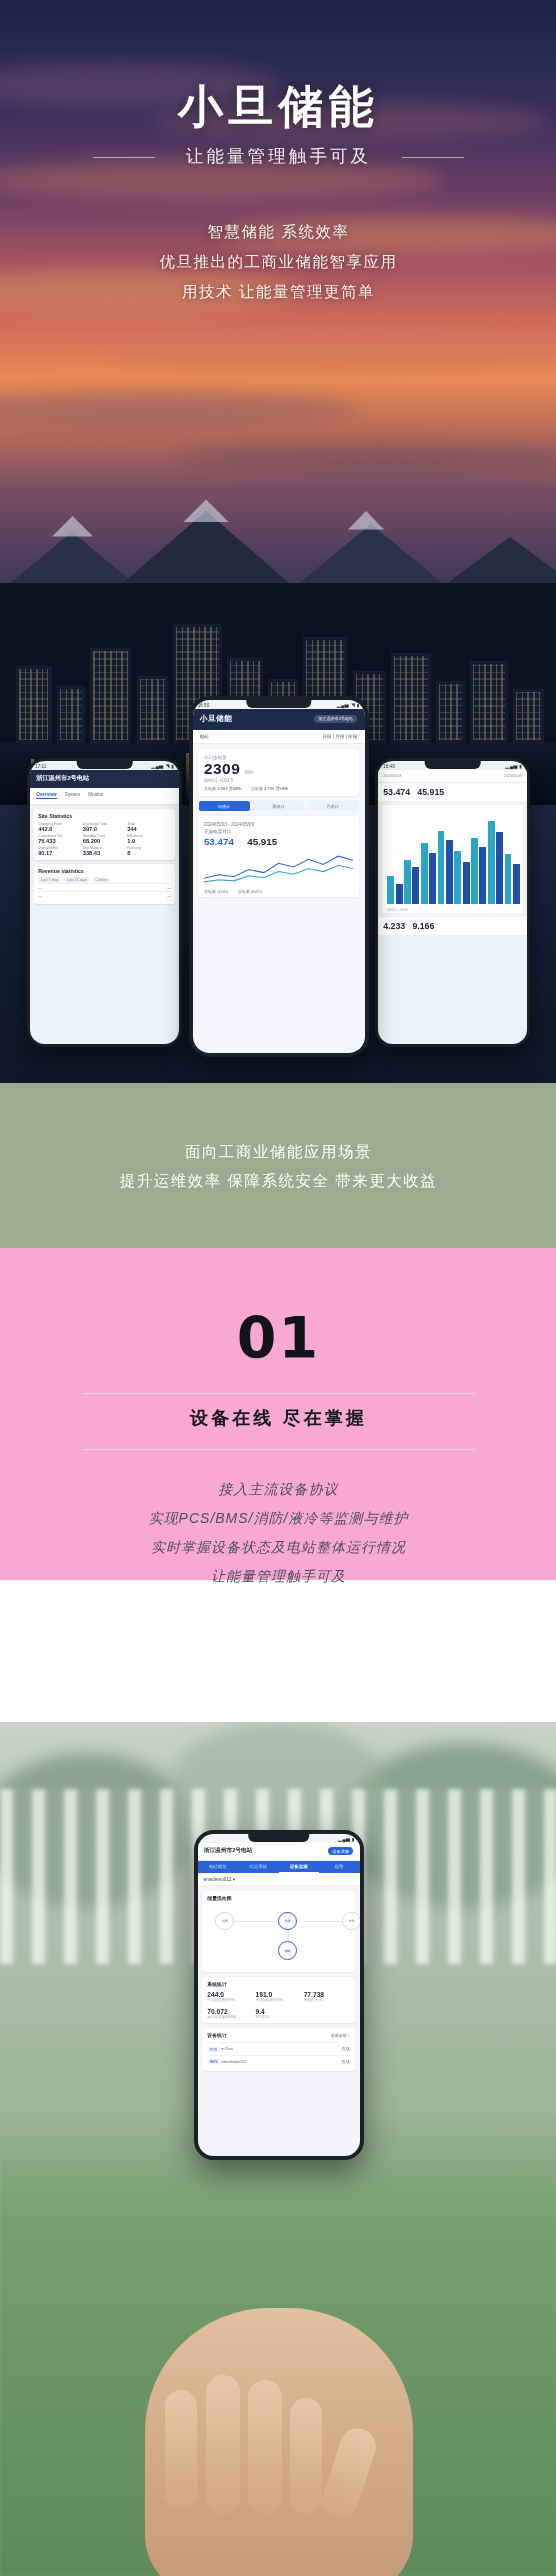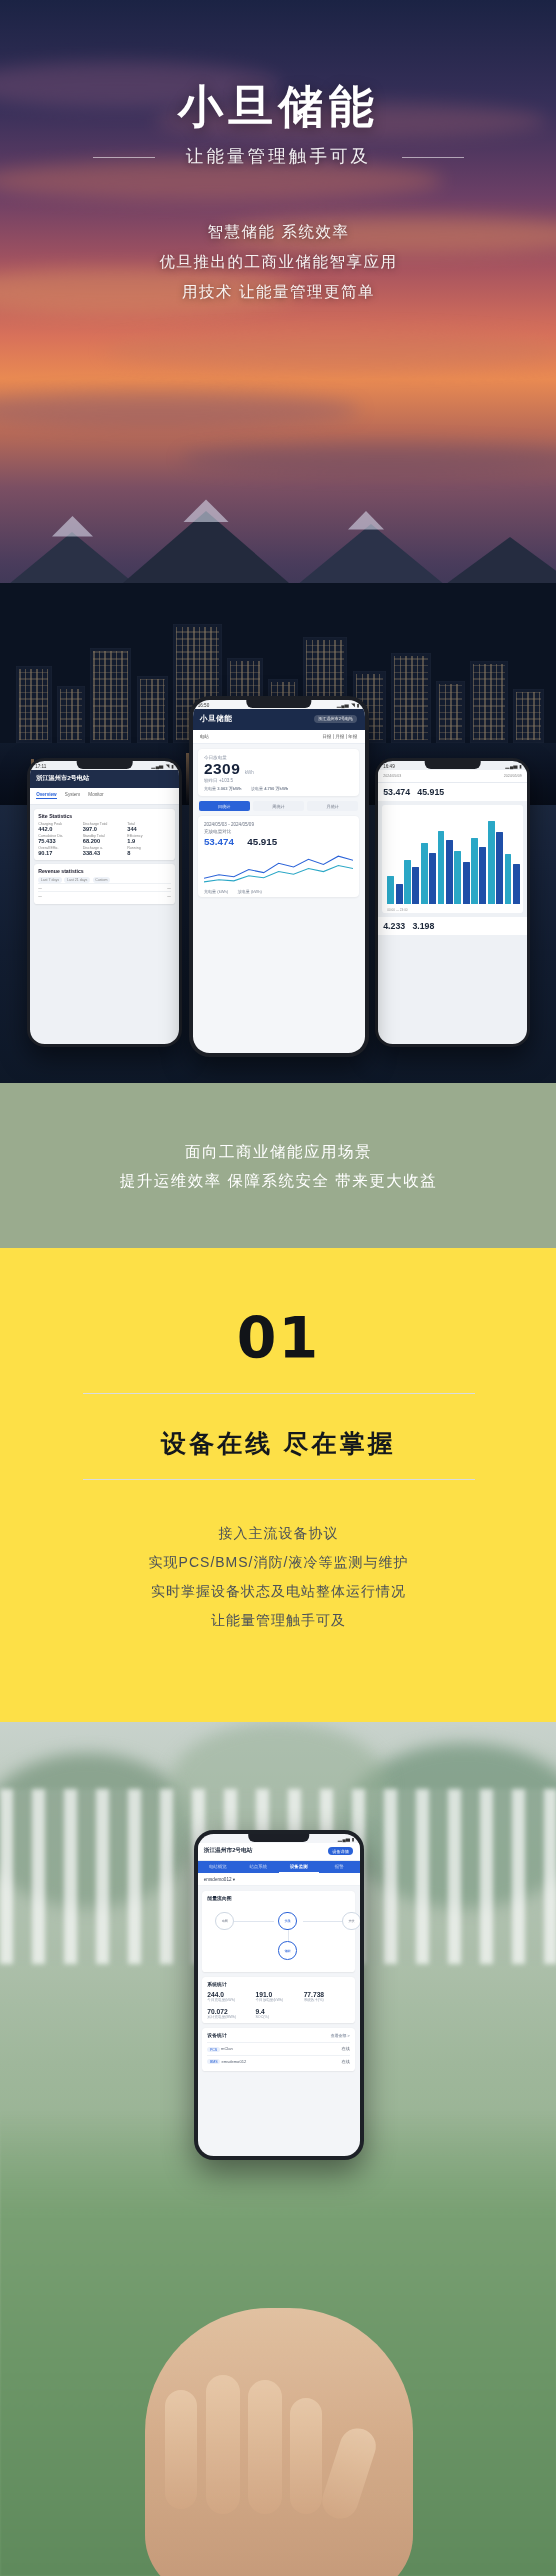--- a/index.html
+++ b/index.html
@@ -305,50 +305,51 @@
     color: #ffffff;
     font-size: 15.5px;
     line-height: 29px;
     letter-spacing: 1.5px;
   }
 
   
   .sec01 {
     position: absolute;
     left: 0; top: 1248px;
-    width: 557px; height: 474px;
-    background: #fde047;
+    width: 557px; height: 332px;
+    background: #f9a8d4;
     text-align: center;
   }
   .num-big {
     margin-top: 57px;
     font-size: 57px;
     font-weight: bold;
     color: #111418;
     letter-spacing: 2.1px;
     font-family: "DejaVu Sans", sans-serif;
   }
   .rule {
     width: 392px; height: 0.5px; background: #d8dce1;
     margin: 21.7px auto 0;
   }
   .sec-title {
-    margin-top: 34px;
-    font-size: 25px;
+    margin-top: 13px;
+    font-size: 18px;
     font-weight: bold;
     color: #14181d;
     letter-spacing: 3.1px;
   }
   .rule2 { width: 392px; height: 0.5px; background: #d8dce1; margin: 18.6px auto 0; }
   .bullets {
-    margin-top: 40px;
+    margin-top: 26px;
     font-size: 14px;
     line-height: 29px;
     color: #4a5059;
     letter-spacing: 1px;
+    font-style: italic;
   }
 
   
   .hand-sec {
     position: absolute;
     left: 0; top: 1722px;
     width: 557px; height: 854px;
     overflow: hidden;
     background: linear-gradient(180deg,#c8d2cc 0%, #b7c6b6 18%, #9fb79b 40%, #8fae89 62%, #7da178 80%, #6f9a6c 100%);
   }
@@ -607,21 +608,21 @@
                 <i class="alt" style="height:62%"></i>
               <i style="height:90%"></i>
                 <i class="alt" style="height:78%"></i>
               <i style="height:54%"></i>
                 <i class="alt" style="height:44%"></i>
             </div>
             <div class="pr-legend">00:00 — 23:00</div>
           </div>
           <div class="pr-bignums">
             <span class="n">4.233</span>
-            <span class="n">3.198</span>
+            <span class="n">9.166</span>
           </div>
         </div>
       </div>
 
       <div class="phone" id="phone-center">
         <div class="notch"></div>
         <div class="screen">
           <div class="statusbar">
             <span>16:50</span>
             <span class="right">

